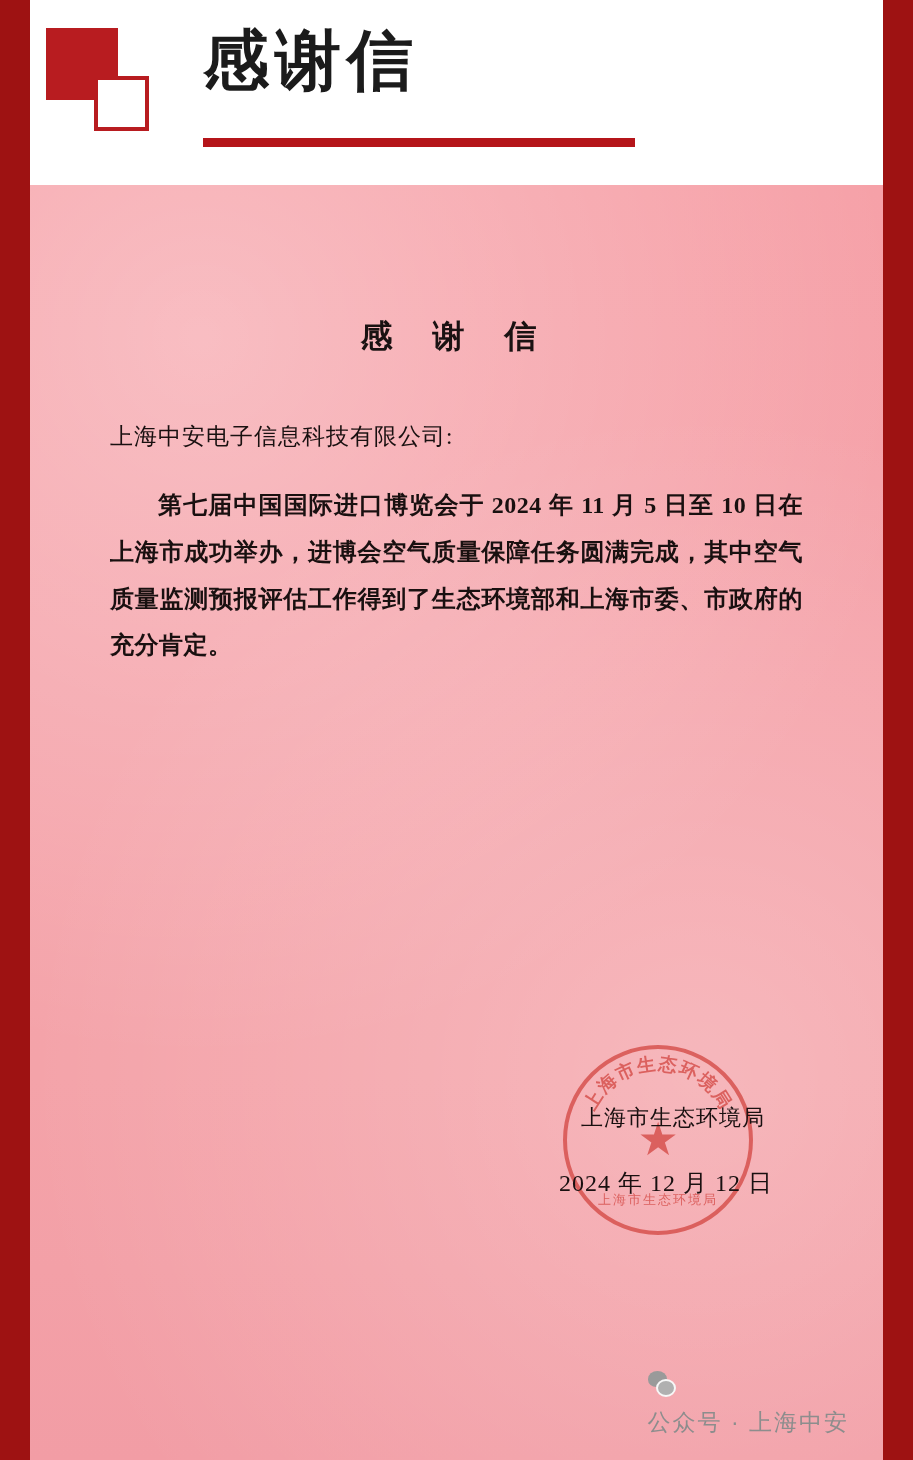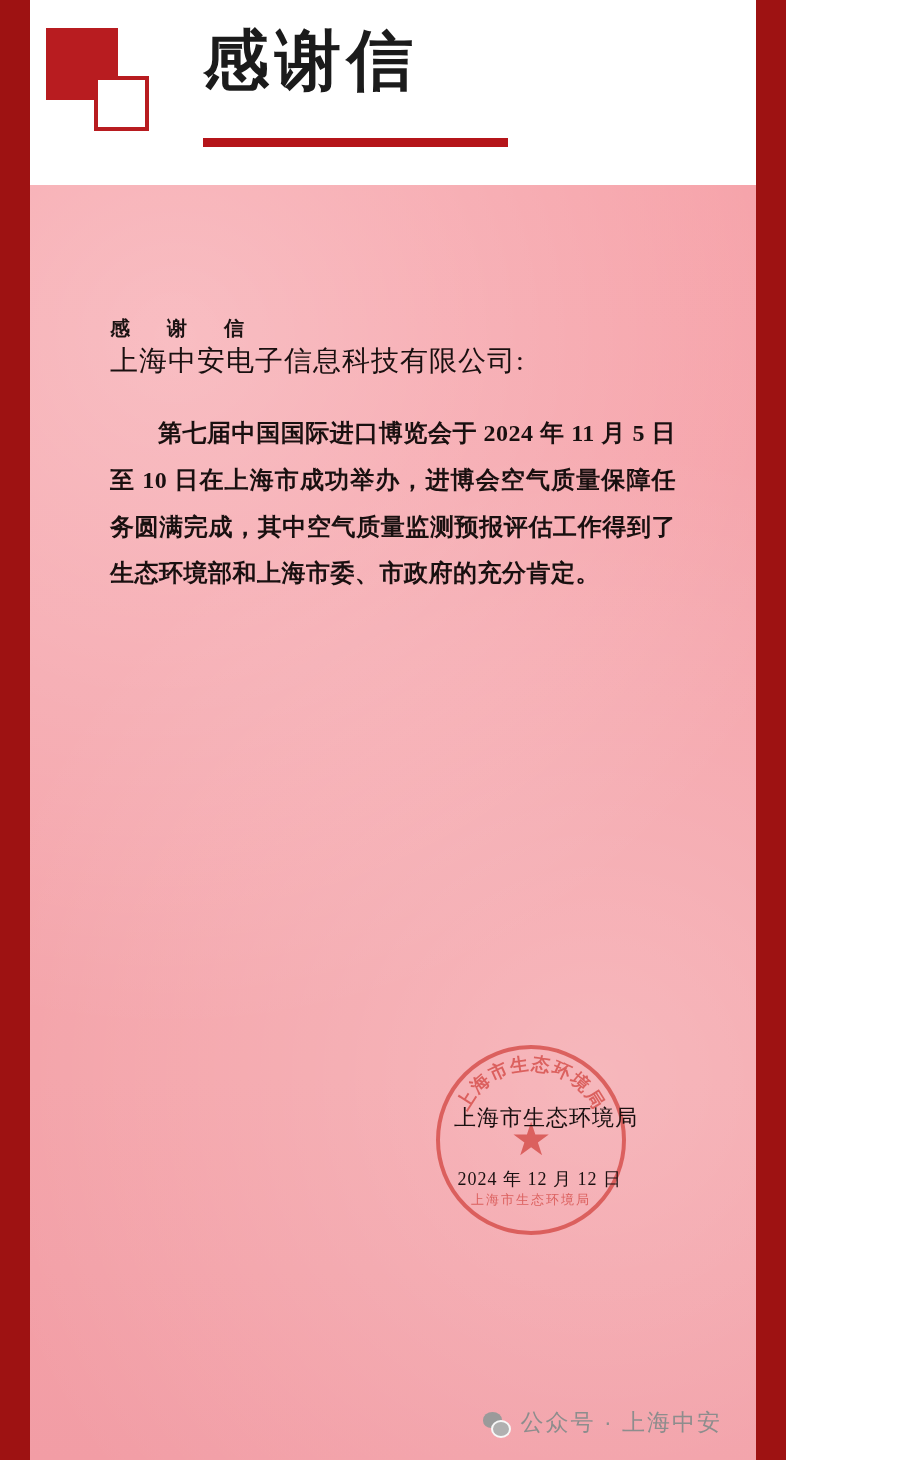--- a/index.html
+++ b/index.html
@@ -10,21 +10,21 @@
     width: 913px;
     height: 1460px;
     background: #ffffff;
     font-family: "Liberation Serif", "DejaVu Serif", serif;
     overflow: hidden;
   }
 
   
   .page {
     position: relative;
-    width: 786px;
+    width: 913px;
     height: 1460px;
     box-sizing: border-box;
     background: #9e1212;
     padding: 0 30px 0 30px;
   }
 
   
   .header {
     position: relative;
     box-sizing: border-box;
@@ -90,29 +90,31 @@
     height: calc(1460px - 185px);
     background:
       radial-gradient(circle at 20% 12%, rgba(255,255,255,0.30), rgba(255,255,255,0) 55%),
       radial-gradient(circle at 78% 70%, rgba(255,255,255,0.22), rgba(255,255,255,0) 60%),
       linear-gradient(180deg, #f6a0a7 0%, #f5a3aa 35%, #f4a3a9 70%, #f29da5 100%);
     padding: 0 80px;
     overflow: hidden;
   }
 
   .letter-title {
-    font-weight: bold;
-    font-size: 20px;
+    text-align: center;
+    font-weight: bold;
+    font-size: 32px;
     letter-spacing: 16px;
     color: #1a1212;
     padding-top: 130px;
   }
 
   .salutation {
-    font-size: 28px;
+    margin-top: 62px;
+    font-size: 23px;
     color: #191010;
     letter-spacing: 1px;
   }
 
   .para {
     margin-top: 30px;
     font-size: 24px;
     line-height: 1.95;
     color: #191010;
     text-align: justify;
@@ -177,40 +179,41 @@
     position: absolute;
     right: 8px;
     top: 48px;
     font-size: 22px;
     color: #191010;
     letter-spacing: 1px;
     white-space: nowrap;
   }
   .sign-date {
     position: absolute;
-    right: 24px;
+    right: 0;
     top: 112px;
-    font-size: 18px;
+    font-size: 24px;
     color: #191010;
     letter-spacing: 1px;
     white-space: nowrap;
   }
 
   
   .account {
     position: absolute;
     right: 34px;
     bottom: 22px;
     display: flex;
-    align-items: flex-end;
+    align-items: flex-start;
     gap: 10px;
     color: #8d8d8d;
     font-size: 23px;
     letter-spacing: 2px;
     font-family: "Liberation Sans", sans-serif;
+    flex-direction: column;
   }
   .wechat-icon {
     width: 28px;
     height: 28px;
     display: inline-block;
     position: relative;
   }
   .wechat-icon .b1 {
     position: absolute;
     left: 0; top: 2px;

